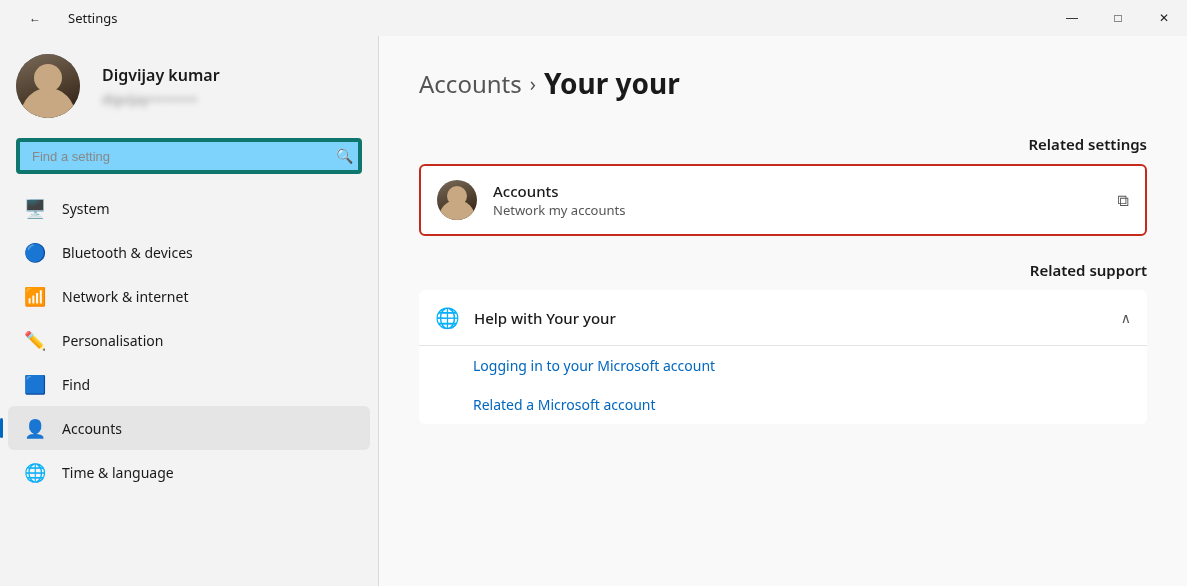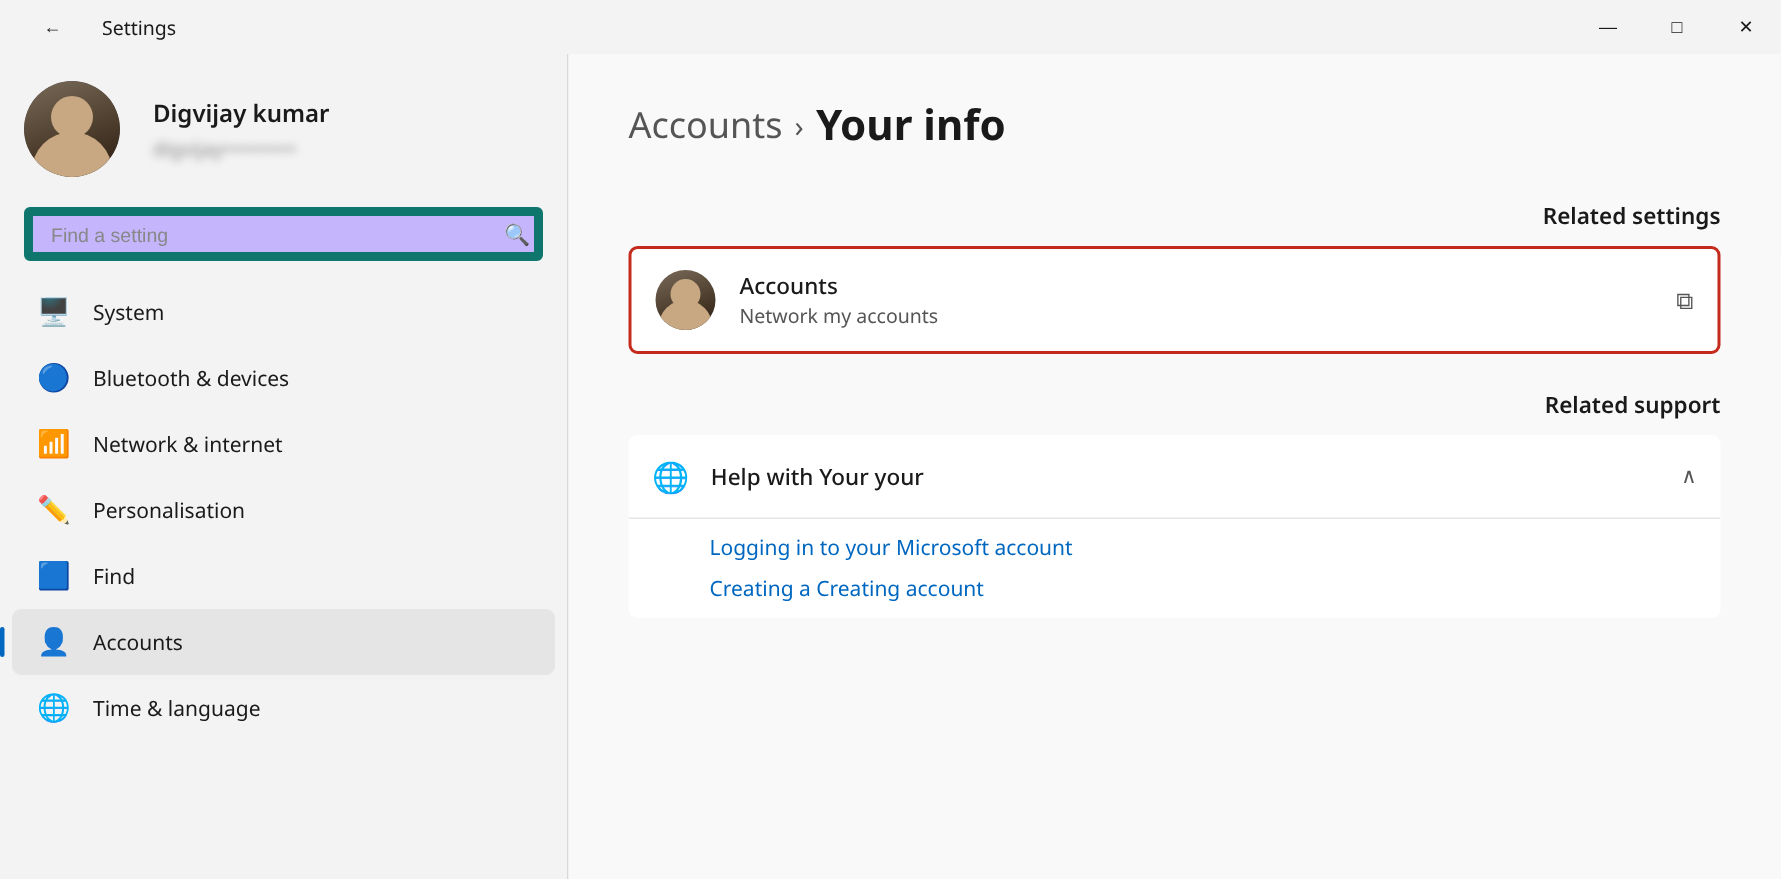--- a/index.html
+++ b/index.html
@@ -133,22 +133,22 @@
 
     
     .search-box {
       margin: 0 16px 12px 16px;
       position: relative;
     }
     .search-input {
       width: 100%;
       height: 36px;
       border-radius: 4px;
-      border: 6px solid #0f766e;
-      background: #c4b5fd;
+      border: 4px solid #0f766e;
+      background: #7dd3fc;
       padding: 0 36px 0 12px;
       font-size: 13px;
       color: #555;
       outline: none;
     }
     .search-input::placeholder { color: #888; }
     .search-icon-btn {
       position: absolute;
       right: 8px;
       top: 50%;
@@ -331,21 +331,21 @@
       flex: 1;
     }
     .support-chevron {
       font-size: 14px;
       color: #555;
     }
     .support-links {
       padding: 10px 16px 10px 54px;
       display: flex;
       flex-direction: column;
-      gap: 8px;
+      gap: 20px;
     }
     .support-link {
       font-size: 14px;
       color: #0067c0;
       cursor: pointer;
       text-decoration: none;
     }
   </style>
 </head>
 <body>
@@ -413,21 +413,21 @@
     </div>
   </div>
 
   <div class="divider-v"></div>
 
   <div class="main-content">
 
     <div class="breadcrumb">
       <span class="breadcrumb-item">Accounts</span>
       <span class="breadcrumb-separator">›</span>
-      <span class="breadcrumb-current">Your info</span>
+      <span class="breadcrumb-current">Your your</span>
     </div>
 
     <div class="section-label">Related settings</div>
 
     <div class="related-card">
       <div class="card-avatar"></div>
       <div class="related-card-inner">
         <div class="related-card-title">Accounts</div>
         <div class="related-card-sub">Network my accounts</div>
       </div>
@@ -437,18 +437,18 @@
     <div class="section-label">Related support</div>
 
     <div class="support-card">
       <div class="support-header">
         <span class="support-icon">🌐</span>
         <span class="support-title">Help with Your your</span>
         <span class="support-chevron">∧</span>
       </div>
       <div class="support-links">
         <a class="support-link" href="#">Logging in to your Microsoft account</a>
-        <a class="support-link" href="#">Creating a Creating account</a>
+        <a class="support-link" href="#">Related a Microsoft account</a>
       </div>
     </div>
 
   </div>
 </div>
 
 </body></html>

